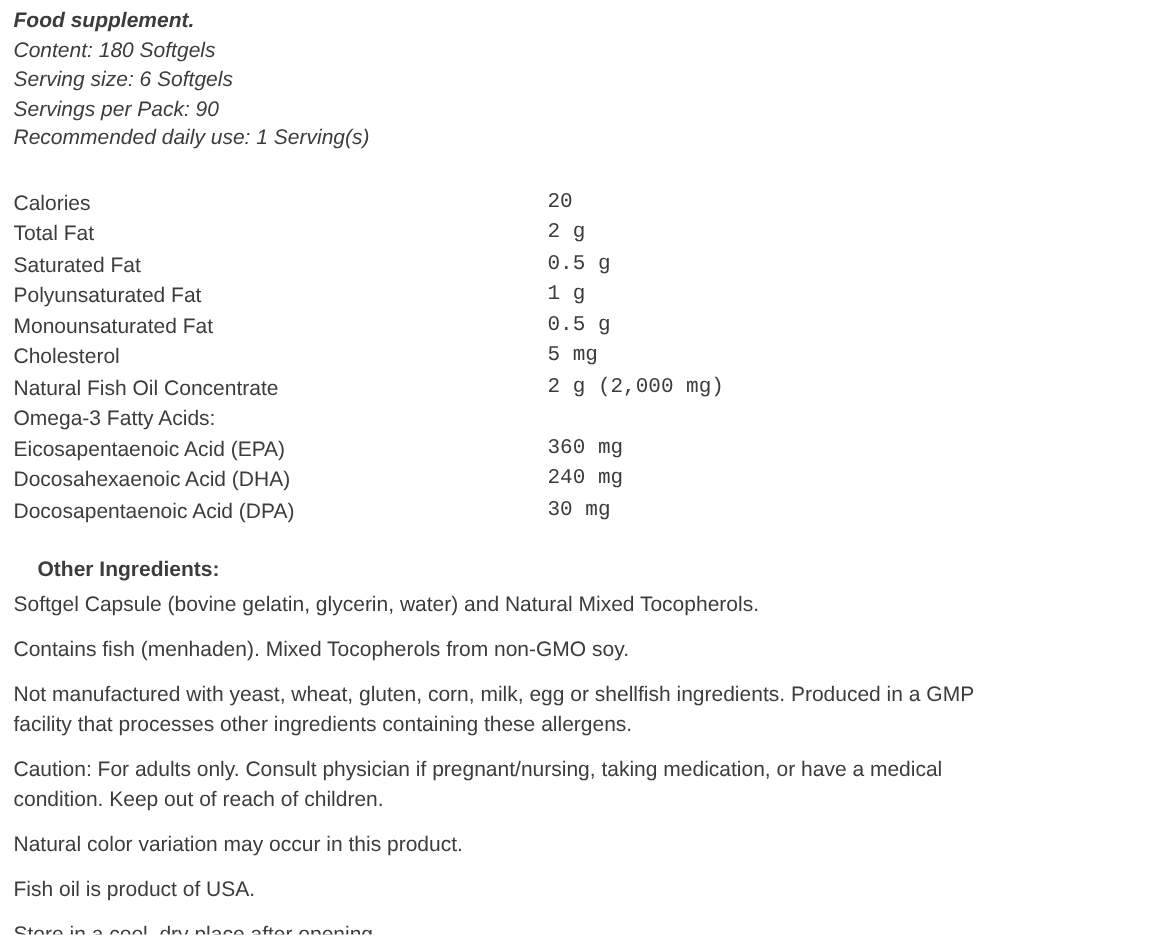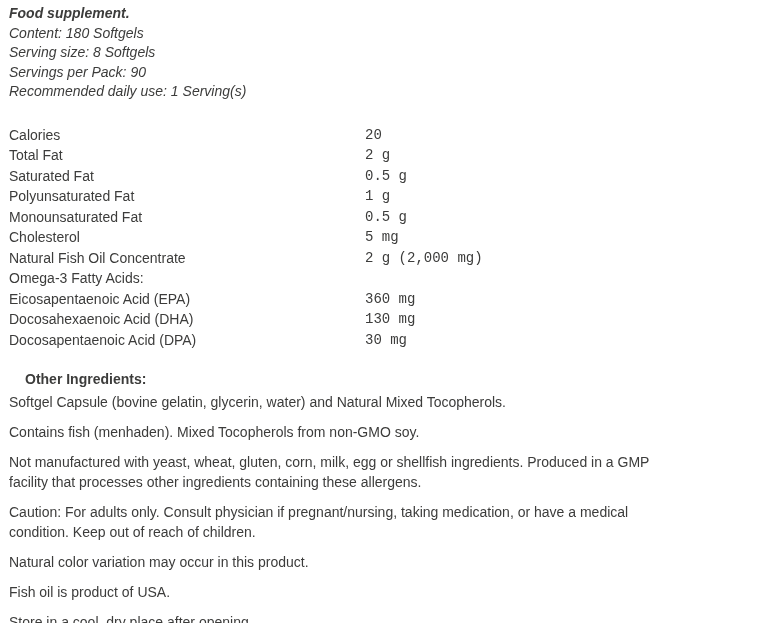--- a/index.html
+++ b/index.html
@@ -61,21 +61,21 @@
 </style>
 </head>
 <body style="background: rgb(255, 255, 255); color: rgb(60, 60, 59);">
 
 <div class="doc">
 
   <div class="intro">
     <div class="intro-title">Food supplement.</div>
     <div id="intro-lines">
         <div class="intro-line">Content: 180 Softgels</div>
-        <div class="intro-line">Serving size: 8 Softgels</div>
+        <div class="intro-line">Serving size: 6 Softgels</div>
         <div class="intro-line">Servings per Pack: 90</div>
         <div class="intro-line">Recommended daily use: 1 Serving(s)</div>
       </div>
   </div>
 
   <div class="ntable" id="nutrition-table">
       <div class="nrow">
         <div class="ncell-label">Calories</div>
         <div class="ncell-value">20</div>
       </div>
@@ -106,21 +106,21 @@
       <div class="nrow">
         <div class="ncell-label">Omega-3 Fatty Acids:</div>
         <div class="ncell-value"></div>
       </div>
       <div class="nrow">
         <div class="ncell-label">Eicosapentaenoic Acid (EPA)</div>
         <div class="ncell-value">360 mg</div>
       </div>
       <div class="nrow">
         <div class="ncell-label">Docosahexaenoic Acid (DHA)</div>
-        <div class="ncell-value">130 mg</div>
+        <div class="ncell-value">240 mg</div>
       </div>
       <div class="nrow">
         <div class="ncell-label">Docosapentaenoic Acid (DPA)</div>
         <div class="ncell-value">30 mg</div>
       </div>
     </div>
 
   <div class="other">
     <div class="other-heading">Other Ingredients:</div>
     <div id="info-paragraphs">

